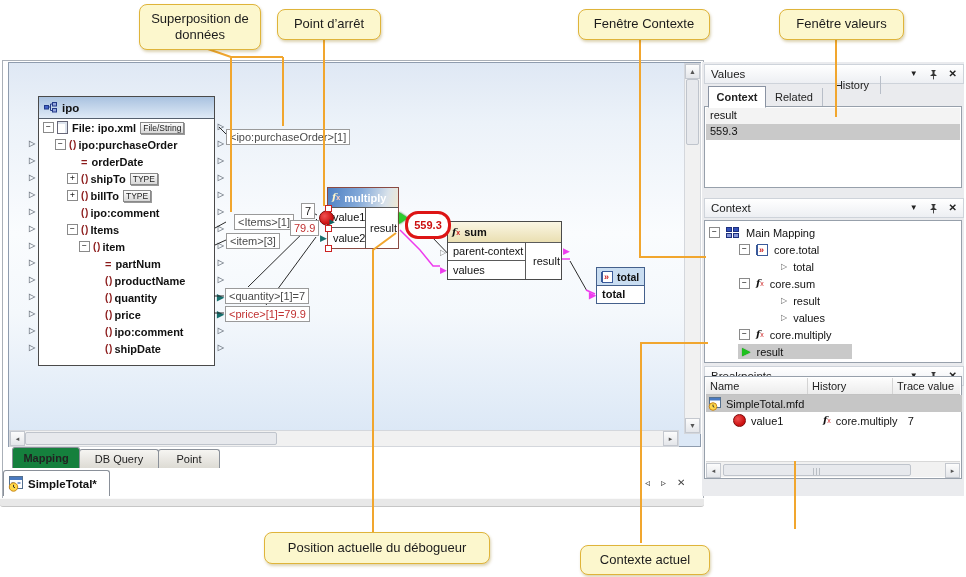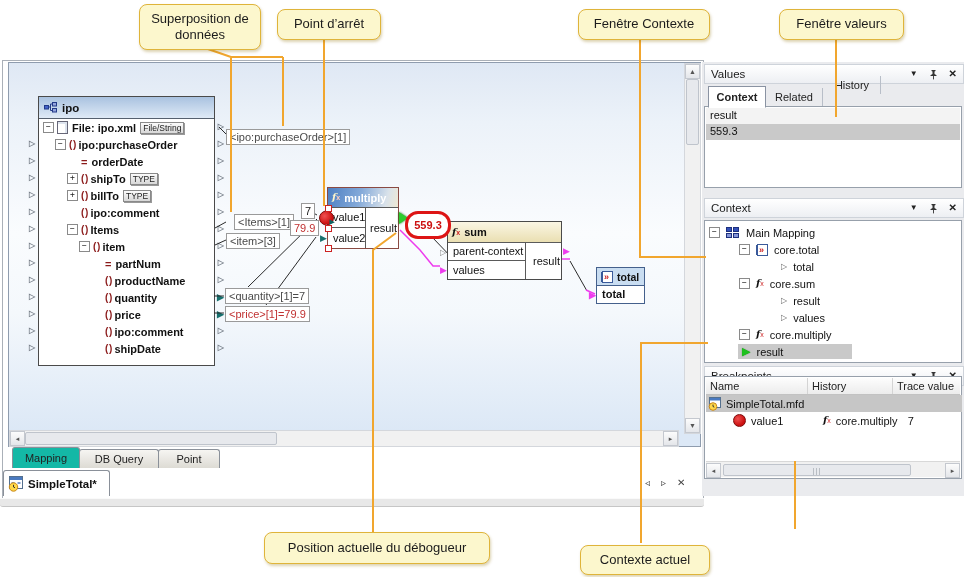--- a/index.html
+++ b/index.html
@@ -66,21 +66,21 @@
   .rsq{position:absolute;width:5px;height:5px;border:1px solid #cc2222;background:#fff;z-index:4;}
   .go-arrow{position:absolute;right:-10px;top:50%;transform:translateY(-50%);width:0;height:0;
             border-left:9px solid #2ecc2e;border-top:6px solid transparent;border-bottom:6px solid transparent;
             filter:drop-shadow(0 0 1px #0a6a0a);z-index:4;}
   #oval{left:405px;top:211px;width:40px;height:22px;border:3px solid #dd1515;border-radius:13px;
         background:#fff;color:#cc1111;font-weight:bold;font-size:11px;text-align:center;line-height:22px;z-index:4;}
 
   
   .ptab{position:absolute;border:1px solid #8a9099;border-bottom:none;border-radius:3px 3px 0 0;
         font-size:11px;text-align:center;color:#222;background:linear-gradient(#f6f5f2,#dddbd4);}
-  .ptab.active{background:#14b8a6;font-weight:normal;text-align:center;}
+  .ptab.active{background:#15803d;font-weight:bold;text-align:center;}
   #doc-tab{left:3px;top:470px;width:101px;height:25px;background:#fff;border:1px solid #8a9099;border-bottom:none;
            border-radius:3px 3px 0 0;display:flex;align-items:center;gap:4px;padding-left:4px;
            font-size:11.5px;font-weight:bold;z-index:2;}
   .navg{position:absolute;font-size:10px;color:#444;}
   #strip{left:0;top:498px;width:704px;height:7px;background:#e8e8e8;border-top:1px solid #fafafa;border-bottom:1px solid #c6c6c6;border-radius:0 0 3px 3px;}
 
   
   #right-bg{left:702px;top:62px;width:262px;height:434px;background:#eaebee;}
   .ptitle{position:absolute;display:flex;align-items:center;padding:0 6px;font-size:11.5px;color:#1a1a1a;
           background:linear-gradient(#ffffff,#edeff3);border:1px solid #ced3da;}

